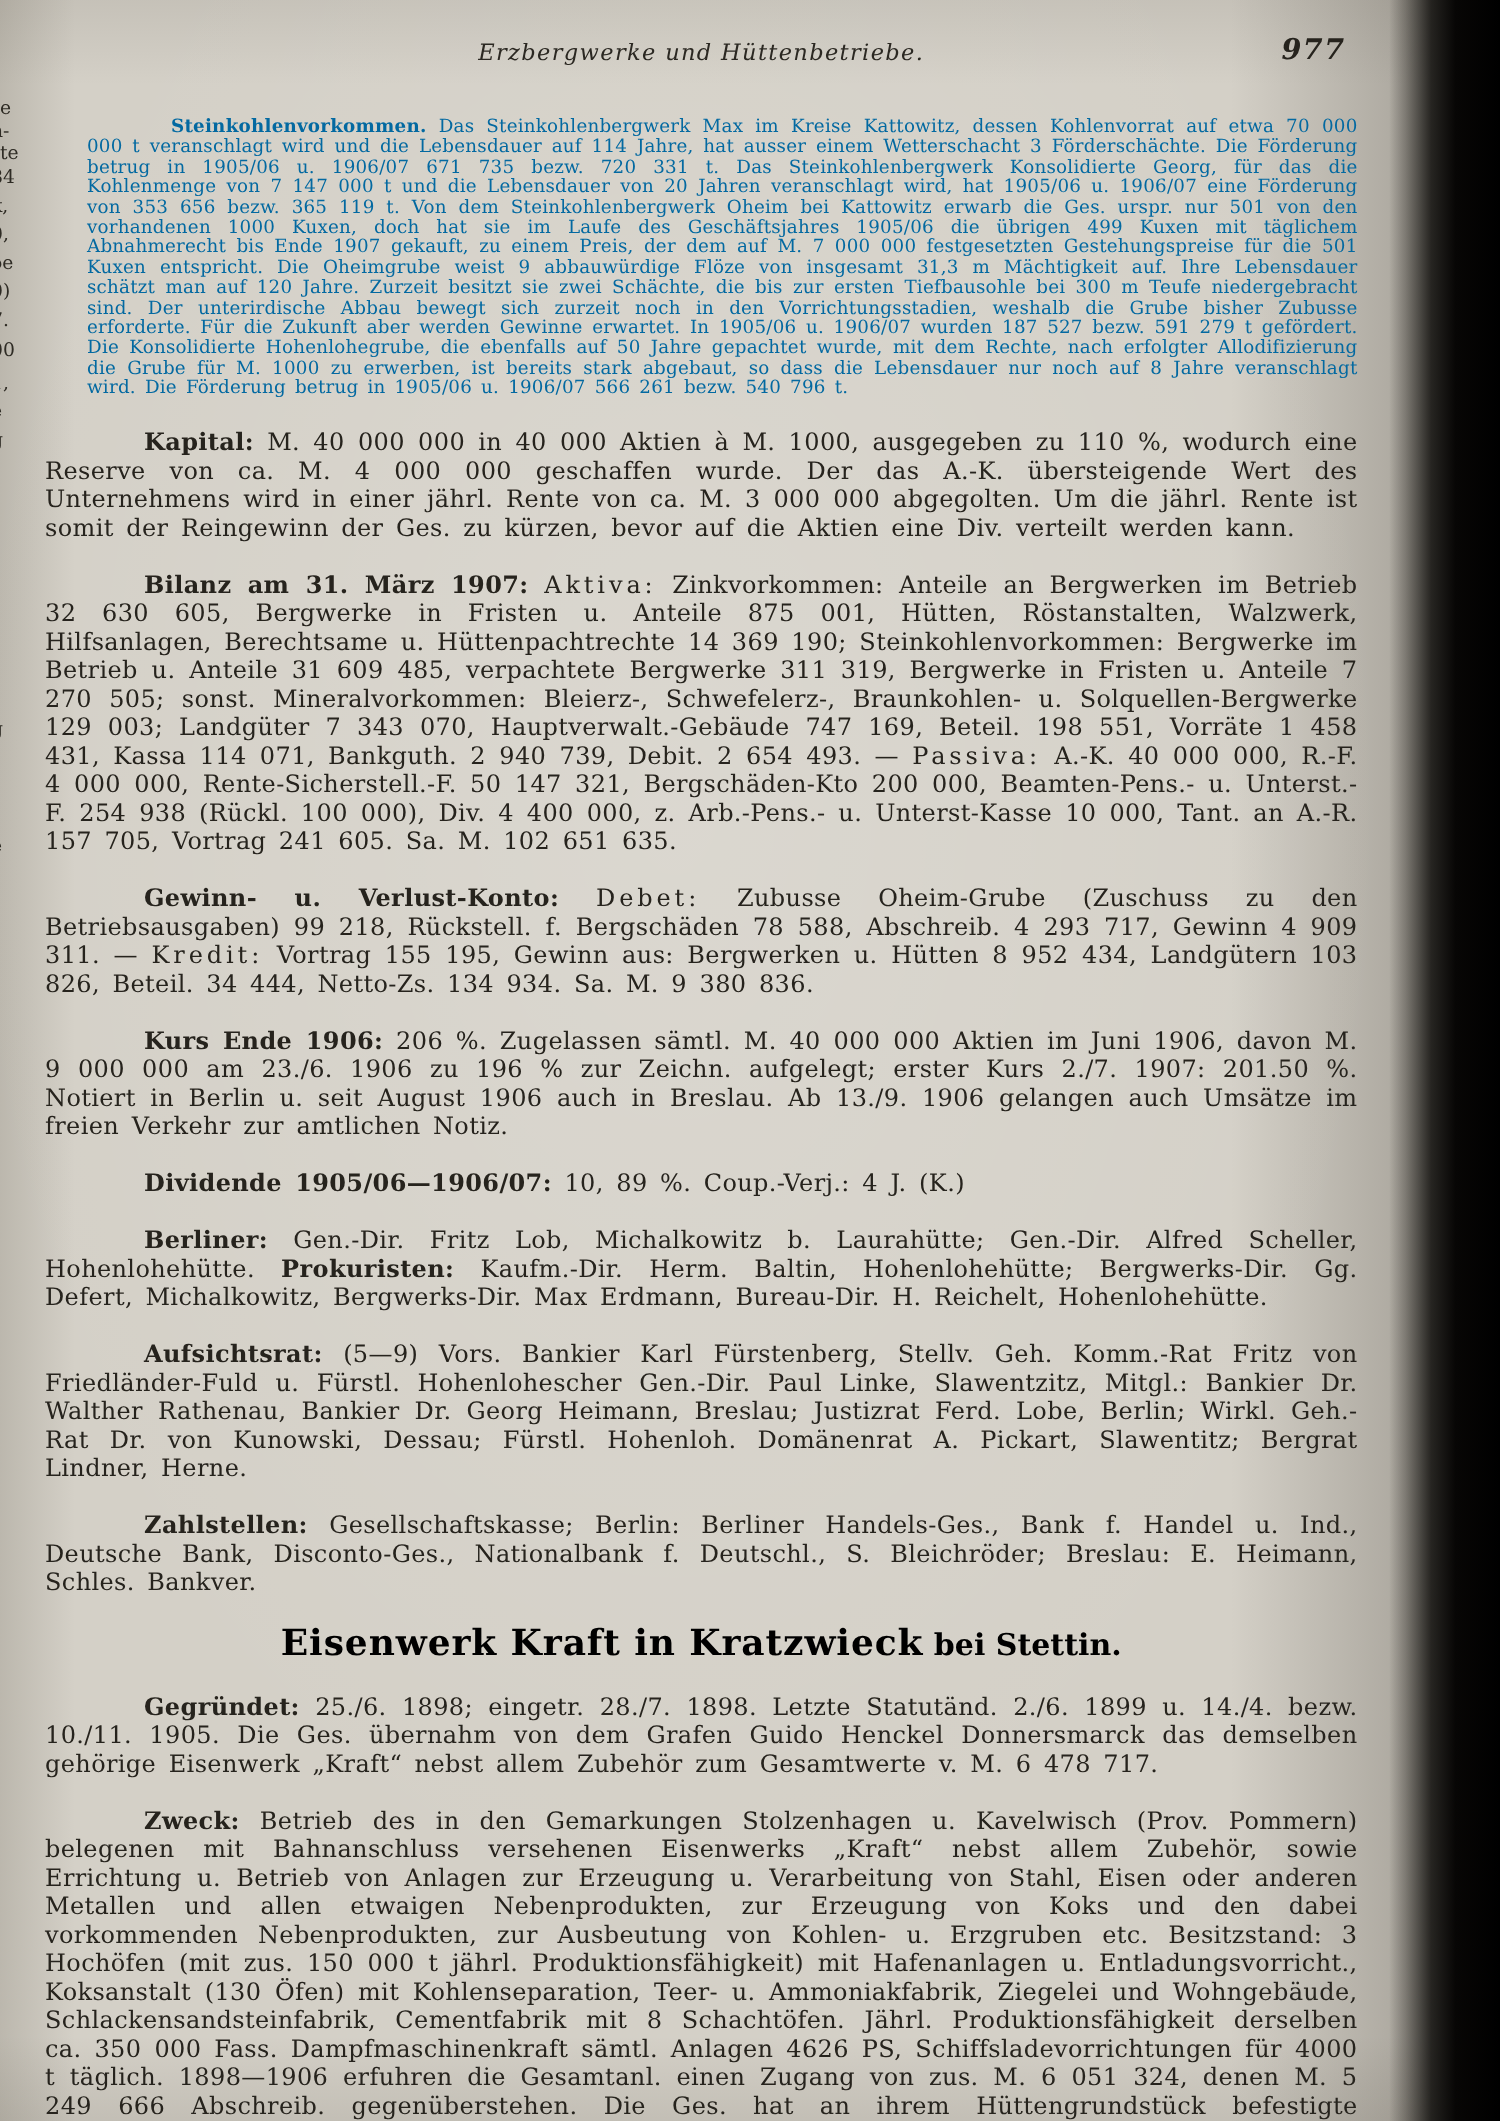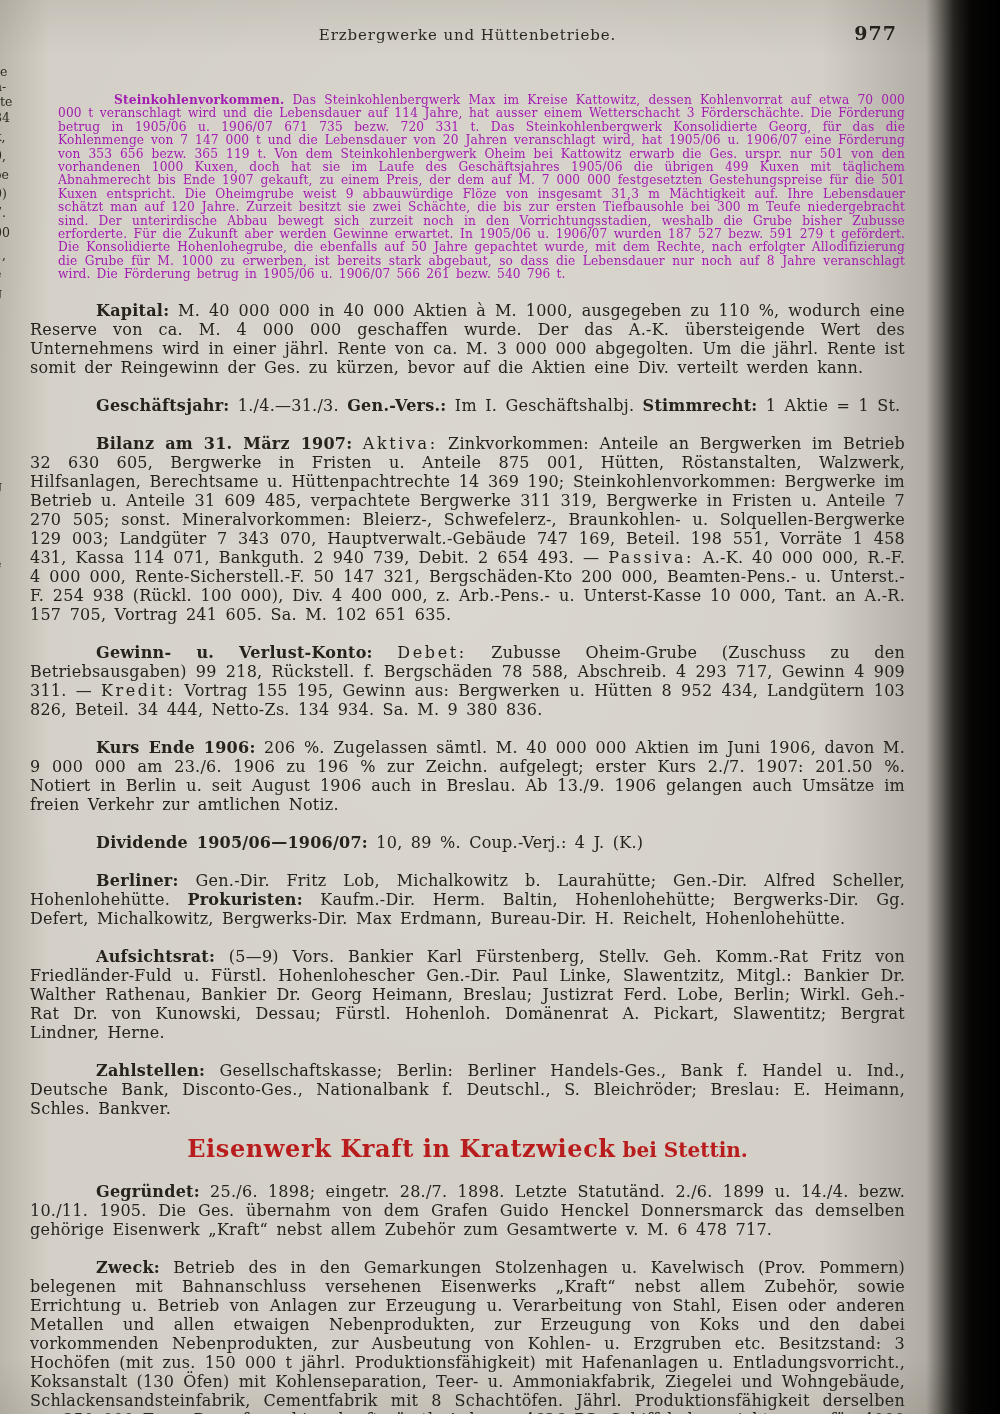--- a/index.html
+++ b/index.html
@@ -20,38 +20,38 @@
       linear-gradient(to bottom, rgba(70,64,54,0.10), rgba(0,0,0,0) 4%, rgba(0,0,0,0) 96%, rgba(70,64,54,0.12));
   }
   .binding {
     position:absolute; top:0; right:0; bottom:0; width:74px;
     background: linear-gradient(to right,
       rgba(15,13,10,0) 0%, rgba(15,13,10,0.30) 15%,
       rgba(10,9,7,0.82) 38%, #070605 60%, #000 100%);
   }
   .content { position:absolute; left:30px; top:26px; width:875px; color:#26231d; }
 
-  .running-head { position:relative; height:24px; margin-bottom:44px; }
+  .running-head { position:relative; height:24px; margin-bottom:28px;font-style:italic; }
   .running-title { text-align:center; font-size:15px; letter-spacing:0.9px; color:#2b2822; }
   .page-num { position:absolute; right:8px; top:-4px; font-weight:bold; font-size:19px; letter-spacing:1px; }
 
   p.para { text-align:justify; }
   p.small {
     margin-left:28px; font-size:12.2px; line-height:13.4px;
     text-indent:56px; word-spacing:2px; letter-spacing:0.15px;
-    color:#a21caf; margin-bottom:4px;
+    color:#0369a1; margin-bottom:4px;
   }
   p.main {
     font-size:16px; line-height:19px; text-indent:66px;
     word-spacing:3px; letter-spacing:0.25px; margin-top:19px;
   }
   .b  { font-weight:bold; }
   .sp { letter-spacing:2.6px; }
 
-  .entry-heading { text-align:center; font-weight:bold; margin:16px 0 10px; color:#b91c1c; }
+  .entry-heading { text-align:center; font-weight:bold; margin:16px 0 10px; color:#000000; }
   .eh-main { font-size:24px; letter-spacing:0.6px; }
   .eh-tail { font-size:20px; }
 
   #margin-fragments { position:absolute; left:0; top:0; width:26px; height:100%; }
   .frag {
     position:absolute; left:0; margin-left:-6px;
     font-size:12.5px; color:#2e2b24; white-space:nowrap;
   }
 </style>
 </head>
@@ -80,21 +80,20 @@
 
   <div class="content">
     <div class="running-head">
       <div class="running-title">Erzbergwerke und Hüttenbetriebe.</div>
       <div class="page-num">977</div>
     </div>
 
     <div id="entry1-paras">
         <p class="para small"><span class="b">Steinkohlenvorkommen.</span><span> Das Steinkohlenbergwerk Max im Kreise Kattowitz, dessen Kohlenvorrat auf etwa 70 000 000 t veranschlagt wird und die Lebensdauer auf 114 Jahre, hat ausser einem Wetterschacht 3 Förderschächte. Die Förderung betrug in 1905/06 u. 1906/07 671 735 bezw. 720 331 t. Das Steinkohlenbergwerk Konsolidierte Georg, für das die Kohlenmenge von 7 147 000 t und die Lebensdauer von 20 Jahren veranschlagt wird, hat 1905/06 u. 1906/07 eine Förderung von 353 656 bezw. 365 119 t. Von dem Steinkohlenbergwerk Oheim bei Kattowitz erwarb die Ges. urspr. nur 501 von den vorhandenen 1000 Kuxen, doch hat sie im Laufe des Geschäftsjahres 1905/06 die übrigen 499 Kuxen mit täglichem Abnahmerecht bis Ende 1907 gekauft, zu einem Preis, der dem auf M. 7 000 000 festgesetzten Gestehungspreise für die 501 Kuxen entspricht. Die Oheimgrube weist 9 abbauwürdige Flöze von insgesamt 31,3 m Mächtigkeit auf. Ihre Lebensdauer schätzt man auf 120 Jahre. Zurzeit besitzt sie zwei Schächte, die bis zur ersten Tiefbausohle bei 300 m Teufe niedergebracht sind. Der unterirdische Abbau bewegt sich zurzeit noch in den Vorrichtungsstadien, weshalb die Grube bisher Zubusse erforderte. Für die Zukunft aber werden Gewinne erwartet. In 1905/06 u. 1906/07 wurden 187 527 bezw. 591 279 t gefördert. Die Konsolidierte Hohenlohegrube, die ebenfalls auf 50 Jahre gepachtet wurde, mit dem Rechte, nach erfolgter Allodifizierung die Grube für M. 1000 zu erwerben, ist bereits stark abgebaut, so dass die Lebensdauer nur noch auf 8 Jahre veranschlagt wird. Die Förderung betrug in 1905/06 u. 1906/07 566 261 bezw. 540 796 t.</span></p>
         <p class="para main"><span class="b">Kapital:</span><span> M. 40 000 000 in 40 000 Aktien à M. 1000, ausgegeben zu 110 %, wodurch eine Reserve von ca. M. 4 000 000 geschaffen wurde. Der das A.-K. übersteigende Wert des Unternehmens wird in einer jährl. Rente von ca. M. 3 000 000 abgegolten. Um die jährl. Rente ist somit der Reingewinn der Ges. zu kürzen, bevor auf die Aktien eine Div. verteilt werden kann.</span></p>
-        <p class="para main"><span class="b">Geschäftsjahr:</span><span> 1./4.—31./3. </span><span class="b">Gen.-Vers.:</span><span> Im I. Geschäftshalbj. </span><span class="b">Stimmrecht:</span><span> 1 Aktie = 1 St.</span></p>
         <p class="para main"><span class="b">Bilanz am 31. März 1907:</span><span> </span><span class="sp">Aktiva:</span><span> Zinkvorkommen: Anteile an Bergwerken im Betrieb 32 630 605, Bergwerke in Fristen u. Anteile 875 001, Hütten, Röstanstalten, Walzwerk, Hilfsanlagen, Berechtsame u. Hüttenpachtrechte 14 369 190; Steinkohlenvorkommen: Bergwerke im Betrieb u. Anteile 31 609 485, verpachtete Bergwerke 311 319, Bergwerke in Fristen u. Anteile 7 270 505; sonst. Mineralvorkommen: Bleierz-, Schwefelerz-, Braunkohlen- u. Solquellen-Bergwerke 129 003; Landgüter 7 343 070, Hauptverwalt.-Gebäude 747 169, Beteil. 198 551, Vorräte 1 458 431, Kassa 114 071, Bankguth. 2 940 739, Debit. 2 654 493. — </span><span class="sp">Passiva:</span><span> A.-K. 40 000 000, R.-F. 4 000 000, Rente-Sicherstell.-F. 50 147 321, Bergschäden-Kto 200 000, Beamten-Pens.- u. Unterst.-F. 254 938 (Rückl. 100 000), Div. 4 400 000, z. Arb.-Pens.- u. Unterst-Kasse 10 000, Tant. an A.-R. 157 705, Vortrag 241 605. Sa. M. 102 651 635.</span></p>
         <p class="para main"><span class="b">Gewinn- u. Verlust-Konto:</span><span> </span><span class="sp">Debet:</span><span> Zubusse Oheim-Grube (Zuschuss zu den Betriebsausgaben) 99 218, Rückstell. f. Bergschäden 78 588, Abschreib. 4 293 717, Gewinn 4 909 311. — </span><span class="sp">Kredit:</span><span> Vortrag 155 195, Gewinn aus: Bergwerken u. Hütten 8 952 434, Landgütern 103 826, Beteil. 34 444, Netto-Zs. 134 934. Sa. M. 9 380 836.</span></p>
         <p class="para main"><span class="b">Kurs Ende 1906:</span><span> 206 %. Zugelassen sämtl. M. 40 000 000 Aktien im Juni 1906, davon M. 9 000 000 am 23./6. 1906 zu 196 % zur Zeichn. aufgelegt; erster Kurs 2./7. 1907: 201.50 %. Notiert in Berlin u. seit August 1906 auch in Breslau. Ab 13./9. 1906 gelangen auch Umsätze im freien Verkehr zur amtlichen Notiz.</span></p>
         <p class="para main"><span class="b">Dividende 1905/06—1906/07:</span><span> 10, 89 %. Coup.-Verj.: 4 J. (K.)</span></p>
         <p class="para main"><span class="b">Berliner:</span><span> Gen.-Dir. Fritz Lob, Michalkowitz b. Laurahütte; Gen.-Dir. Alfred Scheller, Hohenlohehütte. </span><span class="b">Prokuristen:</span><span> Kaufm.-Dir. Herm. Baltin, Hohenlohehütte; Bergwerks-Dir. Gg. Defert, Michalkowitz, Bergwerks-Dir. Max Erdmann, Bureau-Dir. H. Reichelt, Hohenlohehütte.</span></p>
         <p class="para main"><span class="b">Aufsichtsrat:</span><span> (5—9) Vors. Bankier Karl Fürstenberg, Stellv. Geh. Komm.-Rat Fritz von Friedländer-Fuld u. Fürstl. Hohenlohescher Gen.-Dir. Paul Linke, Slawentzitz, Mitgl.: Bankier Dr. Walther Rathenau, Bankier Dr. Georg Heimann, Breslau; Justizrat Ferd. Lobe, Berlin; Wirkl. Geh.-Rat Dr. von Kunowski, Dessau; Fürstl. Hohenloh. Domänenrat A. Pickart, Slawentitz; Bergrat Lindner, Herne.</span></p>
         <p class="para main"><span class="b">Zahlstellen:</span><span> Gesellschaftskasse; Berlin: Berliner Handels-Ges., Bank f. Handel u. Ind., Deutsche Bank, Disconto-Ges., Nationalbank f. Deutschl., S. Bleichröder; Breslau: E. Heimann, Schles. Bankver.</span></p>
       </div>
 
     <h2 class="entry-heading">

